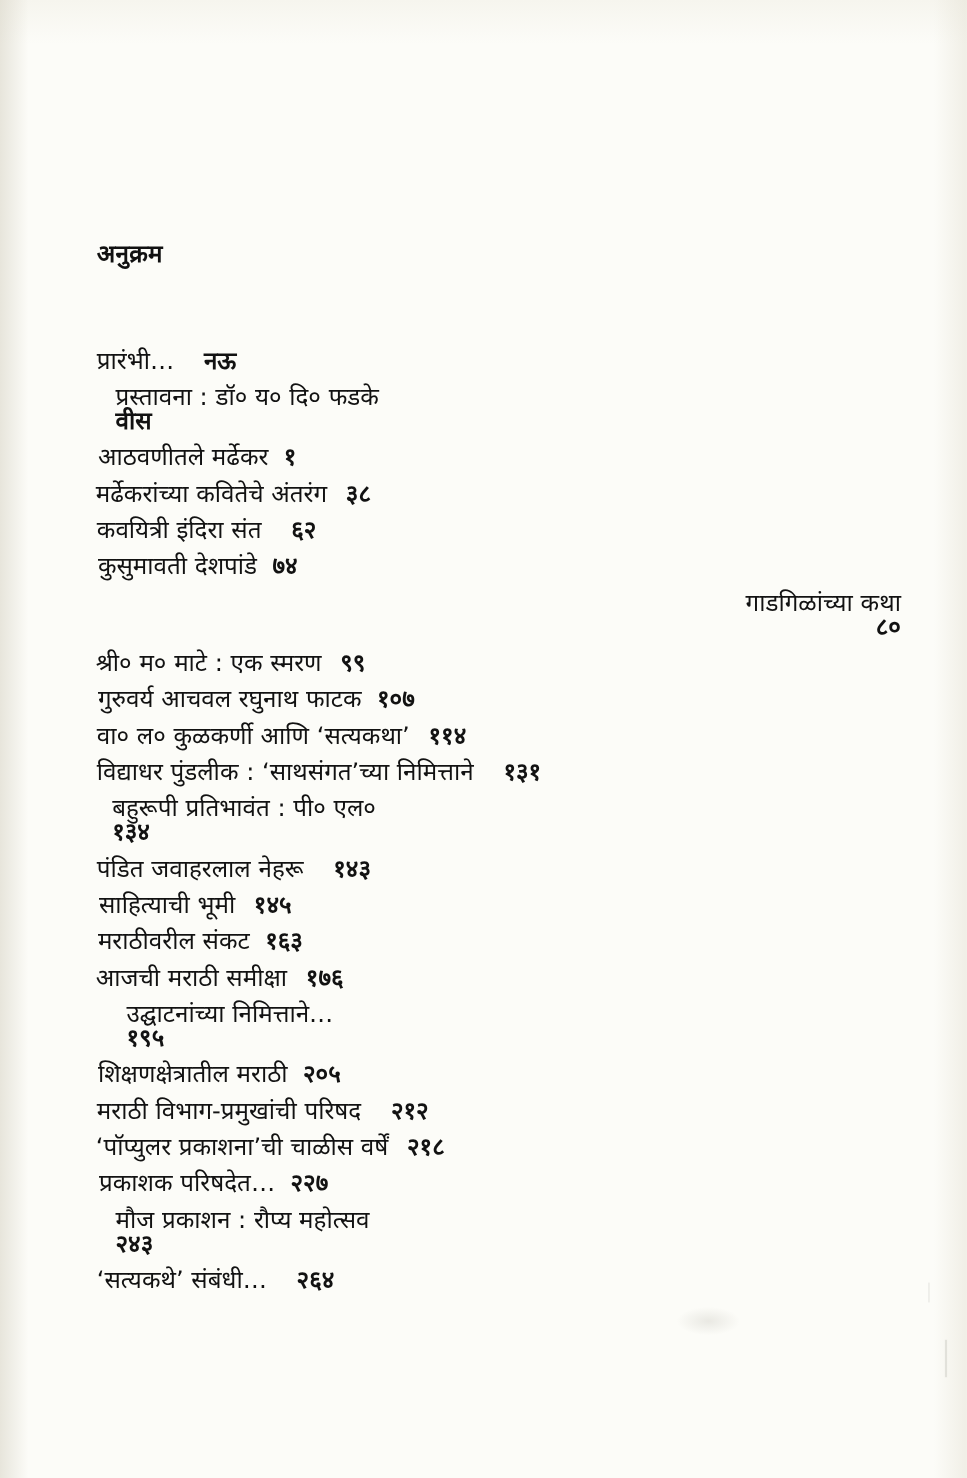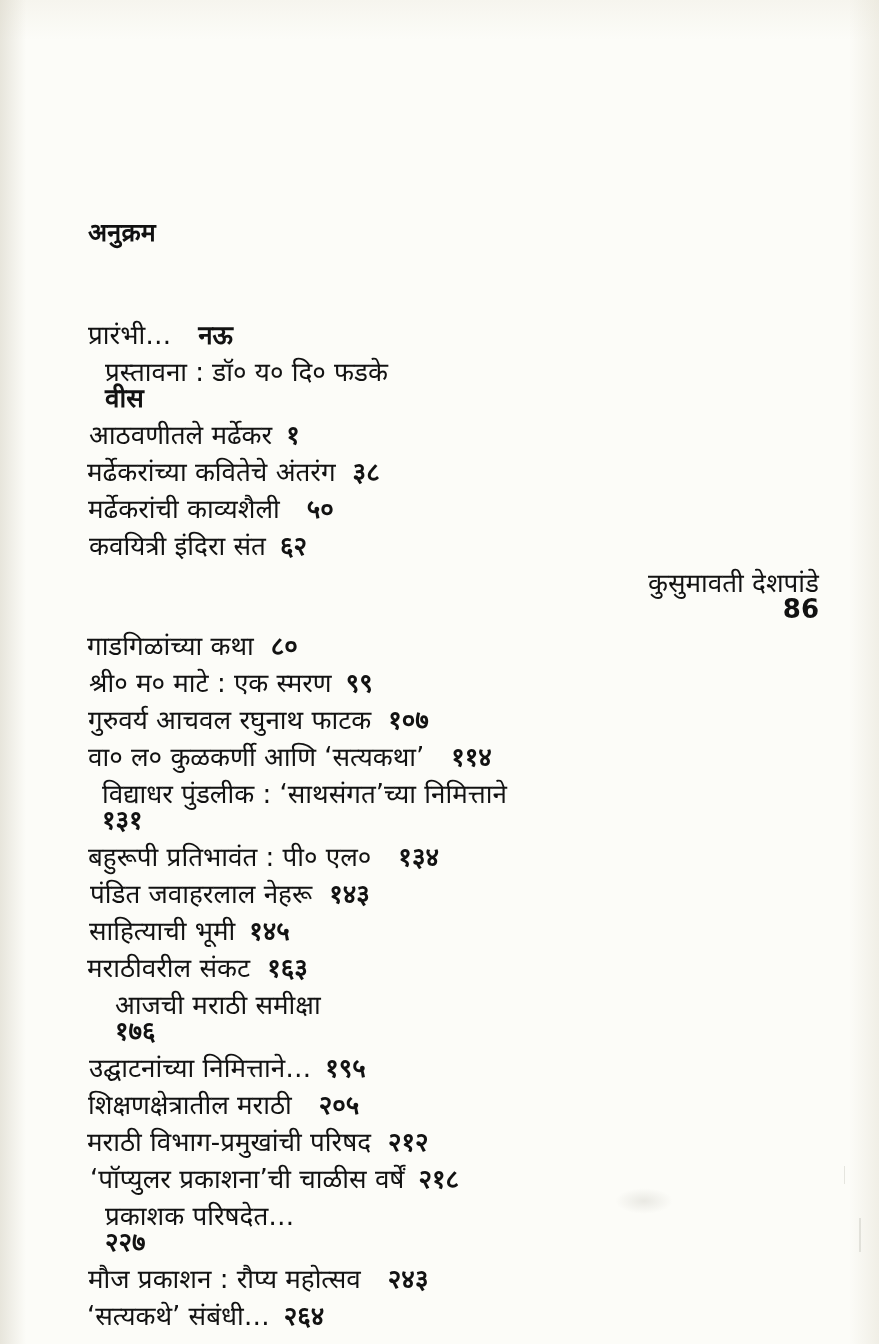--- a/index.html
+++ b/index.html
@@ -29,37 +29,37 @@
   .content {
     position: absolute;
     left: 88px;
     top: 214px;
     right: 60px;
   }
 
   .toc-heading {
     font-family: "DejaVu Sans", "Liberation Sans", sans-serif;
     font-weight: 700;
-    font-size: 25px;
+    font-size: 22px;
     color: #111;
     letter-spacing: 0.2px;
     margin: 0 0 74px 0;
   }
 
   .toc-list {
     list-style: none;
     margin: 0;
     padding: 0;
   }
 
   .toc-item {
     display: flex;
     align-items: baseline;
     font-family: "DejaVu Sans", "Liberation Sans", sans-serif;
-    font-size: 26px;
+    font-size: 22px;
     color: #121212;
     line-height: 1.0;
     margin-bottom: 11px;
     white-space: nowrap;
   }
 
   .toc-title {
     font-weight: 400;
   }
 
@@ -112,30 +112,26 @@
         </li>
         <li class="toc-item">
           <span class="toc-title">आठवणीतले मर्ढेकर</span>
           <span class="toc-page">१</span>
         </li>
         <li class="toc-item">
           <span class="toc-title">मर्ढेकरांच्या कवितेचे अंतरंग</span>
           <span class="toc-page">३८</span>
         </li>
         <li class="toc-item">
-          <span class="toc-title">मर्ढेकरांची काव्यशैली</span>
-          <span class="toc-page">५०</span>
-        </li>
-        <li class="toc-item">
           <span class="toc-title">कवयित्री इंदिरा संत</span>
           <span class="toc-page">६२</span>
         </li>
         <li class="toc-item">
           <span class="toc-title">कुसुमावती देशपांडे</span>
-          <span class="toc-page">86</span>
+          <span class="toc-page">७४</span>
         </li>
         <li class="toc-item">
           <span class="toc-title">गाडगिळांच्या कथा</span>
           <span class="toc-page">८०</span>
         </li>
         <li class="toc-item">
           <span class="toc-title">श्री० म० माटे : एक स्मरण</span>
           <span class="toc-page">९९</span>
         </li>
         <li class="toc-item">

